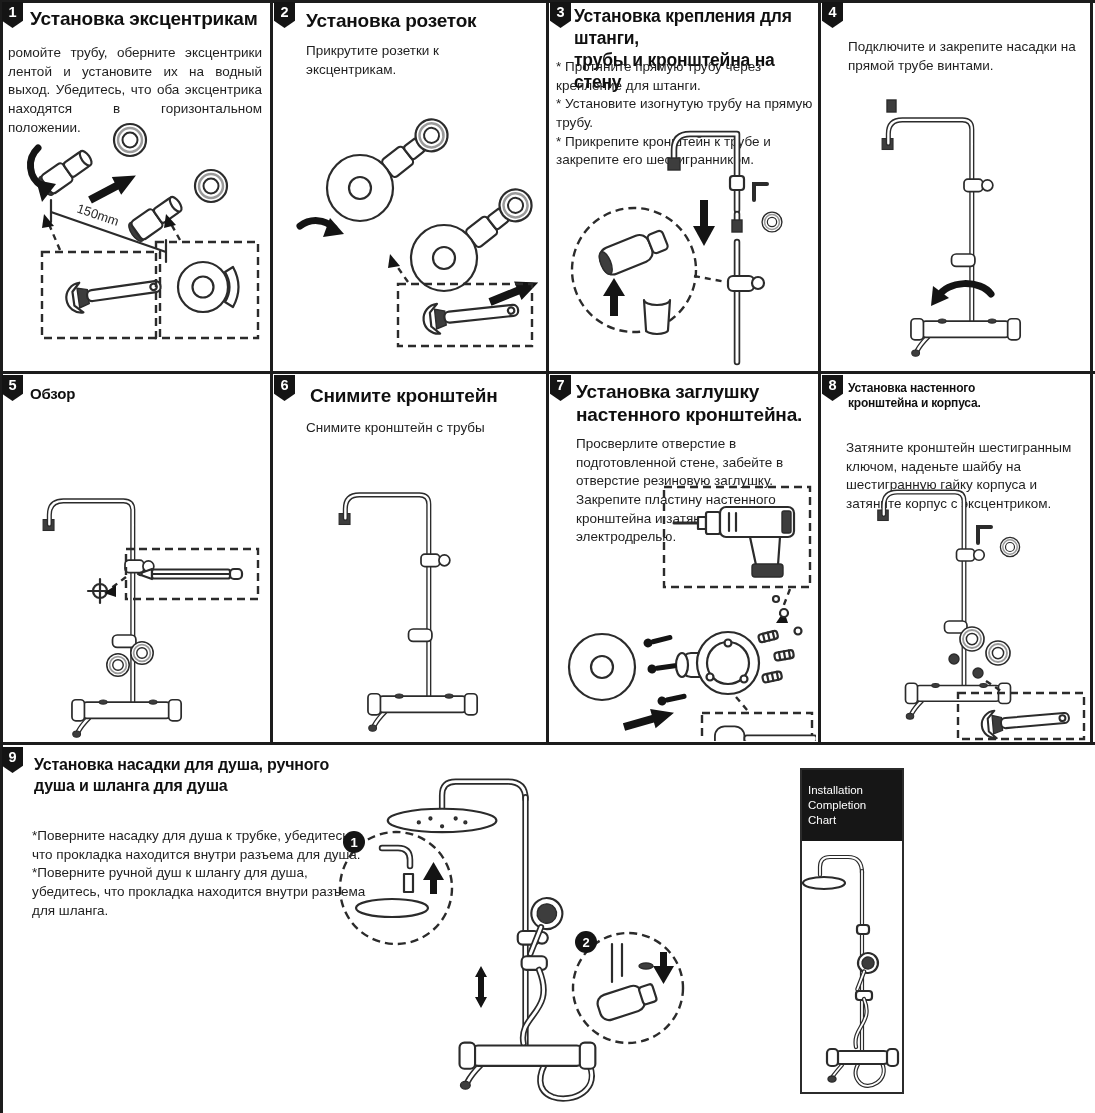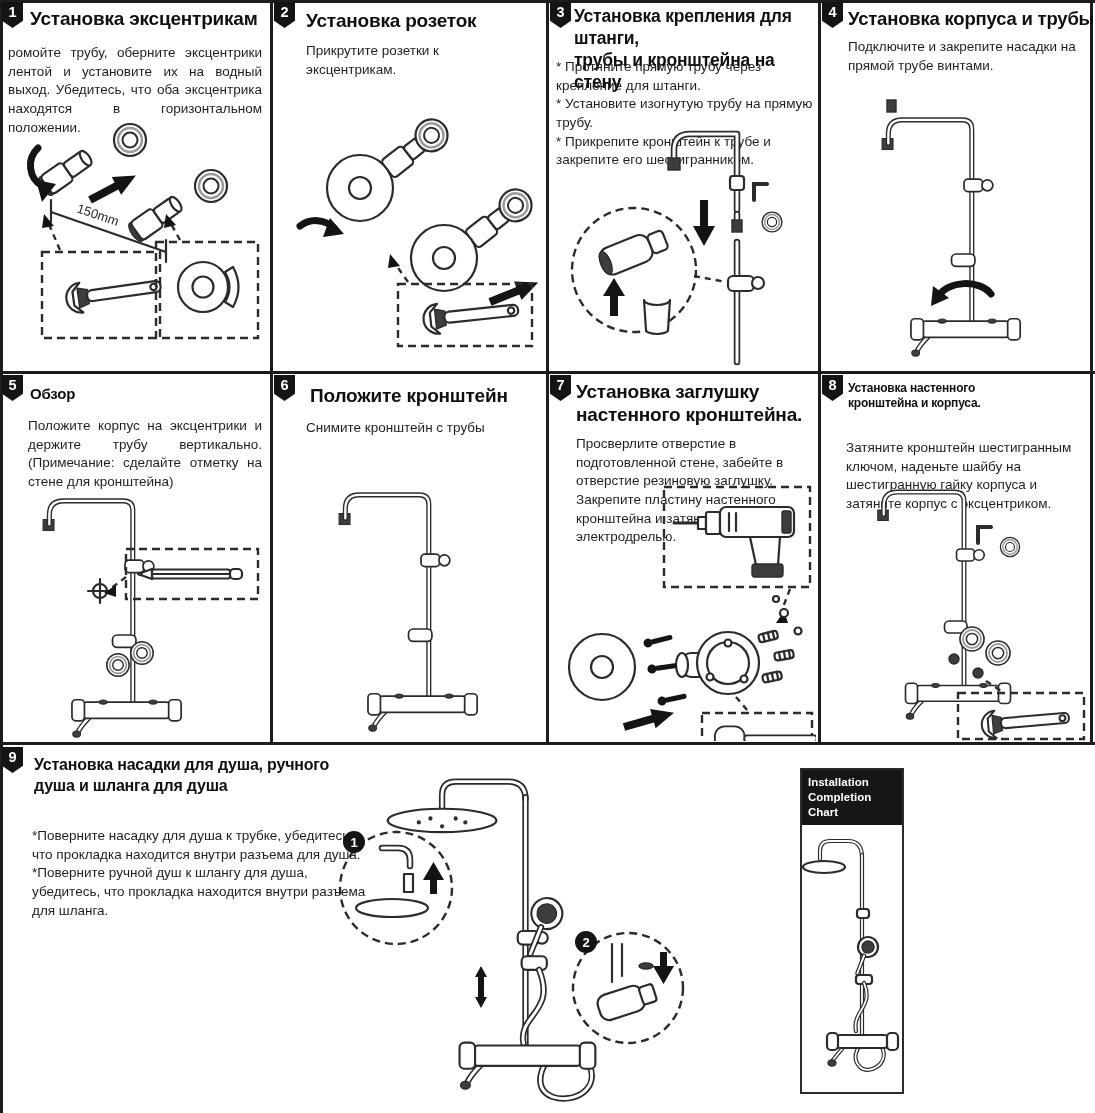--- a/index.html
+++ b/index.html
@@ -24,22 +24,22 @@
   .pI{stroke:#fff;stroke-width:3;fill:none;stroke-linecap:round;stroke-linejoin:round;}
   .pO2{stroke:#2b2b2b;stroke-width:4.2;fill:none;stroke-linecap:round;stroke-linejoin:round;}
   .pI2{stroke:#fff;stroke-width:1.8;fill:none;stroke-linecap:round;stroke-linejoin:round;}
   .blk{fill:#141414;stroke:none;}
   .curv{stroke:#141414;stroke-width:7;fill:none;stroke-linecap:round;}
   .dim{font:13px "Liberation Sans",sans-serif;fill:#2a2a2a;}
   .wnum{font:bold 13px "Liberation Sans",sans-serif;fill:#fff;text-anchor:middle;}
   
   .chart-box{position:absolute;left:800px;top:23px;width:104px;height:326px;
              border:2px solid #2b2b2b;background:#fff;box-sizing:border-box;}
-  .chart-header{background:#161616;color:#fff;font-weight:bold;font-size:11.5px;
-                line-height:1.3;padding:5px 6px;white-space:pre-line;}
+  .chart-header{background:#161616;color:#fff;font-weight:normal;font-size:11.5px;
+                line-height:1.3;padding:13px 6px;white-space:pre-line;}
 </style>
 </head>
 <body>
 
 <div id="page">
 
   <svg width="0" height="0" style="position:absolute" aria-hidden="true">
     <defs>
       <g id="sym-wrench">
         <path class="part" d="M30,11 A15,15 0 1 0 30,41 L22,33 L22,19 Z"></path>
@@ -249,53 +249,51 @@
         <ellipse class="dk" cx="-24" cy="0" rx="5" ry="12"></ellipse>
       </g>
       <rect class="blk" x="58" y="176" width="8" height="22"></rect>
       <path class="blk" d="M51,178 h22 l-11,-18 z"></path>
       <path class="part" d="M92,182 a13,5 0 1 0 26,0 l-2,30 a11,4 0 0 1 -22,0 z"></path>
     </svg>
   </div>
 
   <div class="cell" style="left:820px;top:0;width:275px;height:373px">
     <div class="badge">4</div>
-    <div class="title" style="left:28px;top:8px;font-size:18.5px">Установка корпуса и трубы</div>
     <div class="body" style="left:28px;top:38px;width:228px">Подключите и закрепите насадки на прямой трубе винтами.</div>
     <svg class="illu" style="left:15px;top:98px" width="252" height="268" viewBox="0 0 252 268">
       <rect class="dk" x="52" y="2" width="9" height="12"></rect>
       <use href="#sym-column" transform="translate(12,0) scale(0.78)"></use>
       <path class="curv" d="M104,198 A28,18 0 0 1 156,196"></path>
       <path class="blk" d="M98,188 l-2,20 18,-8 z"></path>
     </svg>
   </div>
 
   <div class="cell" style="left:0;top:373px;width:272px;height:372px">
     <div class="badge">5</div>
     <div class="title" style="left:30px;top:12px;font-size:15px">Обзор</div>
-    <div class="body just" style="left:28px;top:44px;width:234px">Положите корпус на эксцентрики и держите трубу вертикально. (Примечание: сделайте отметку на стене для кронштейна)</div>
     <svg class="illu" style="left:8px;top:100px" width="258" height="268" viewBox="0 0 258 268">
       <use href="#sym-column" transform="translate(0,6) scale(0.78)"></use>
       <g>
         <circle class="ln" cx="92" cy="118" r="7" fill="#fff"></circle>
         <line class="ln" x1="80" y1="118" x2="104" y2="118"></line>
         <line class="ln" x1="92" y1="106" x2="92" y2="130"></line>
       </g>
       <rect class="dash" x="118" y="76" width="132" height="50"></rect>
       <path class="dashln" d="M118,104 L102,116"></path>
         <path class="blk" d="M96,120 l12,-8 0,12 z"></path>
       <use href="#sym-pencil" transform="translate(128,94)"></use>
       <use href="#sym-ring" transform="translate(110,192) scale(0.7)"></use>
       <use href="#sym-ring" transform="translate(134,180) scale(0.7)"></use>
     </svg>
   </div>
 
   <div class="cell" style="left:272px;top:373px;width:276px;height:372px">
     <div class="badge">6</div>
-    <div class="title" style="left:38px;top:12px;font-size:19px">Положите кронштейн</div>
+    <div class="title" style="left:38px;top:12px;font-size:19px">Снимите кронштейн</div>
     <div class="body" style="left:34px;top:46px;width:220px">Снимите кронштейн с трубы</div>
     <svg class="illu" style="left:18px;top:96px" width="252" height="270" viewBox="0 0 252 270">
       <use href="#sym-column" transform="translate(14,4) scale(0.78)"></use>
     </svg>
   </div>
 
   <div class="cell" style="left:548px;top:373px;width:272px;height:372px">
     <div class="badge">7</div>
     <div class="title" style="left:28px;top:8px;font-size:19px;line-height:1.2">Установка заглушку
 настенного кронштейна.</div>

